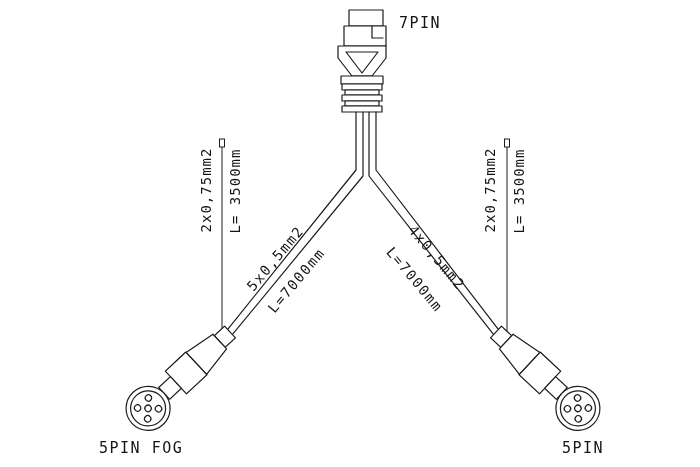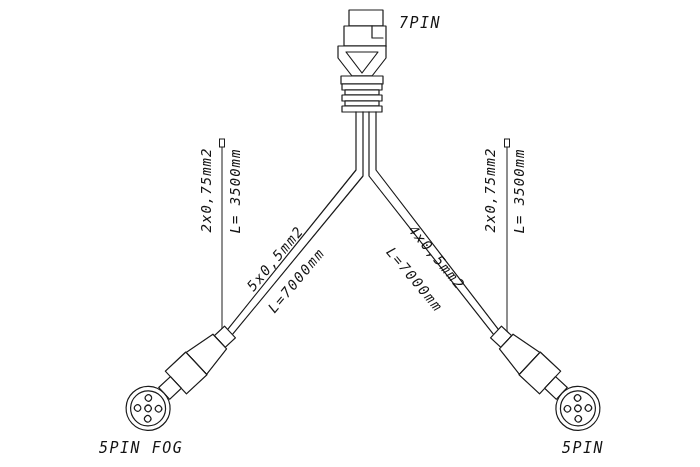--- a/index.html
+++ b/index.html
@@ -1,16 +1,16 @@
 <!DOCTYPE html>
 <html><head>
 <meta charset="utf-8">
 <style>
   html,body{margin:0;padding:0;background:#ffffff;}
-  .stage{position:relative;width:700px;height:467px;background:#ffffff;overflow:hidden;font-style:italic;}
+  .stage{position:relative;width:700px;height:467px;background:#ffffff;overflow:hidden;}
   svg{display:block;}
   .ln{fill:none;stroke:#1c1c1c;stroke-width:1.2;stroke-linejoin:round;stroke-linecap:round;}
   .fw{fill:#ffffff;stroke:#1c1c1c;stroke-width:1.2;stroke-linejoin:round;}
   .thin{fill:none;stroke:#1c1c1c;stroke-width:1;}
   text{font-family:"DejaVu Sans Mono","Liberation Mono",monospace;fill:#141414;}
   .lbl{font-size:15px;letter-spacing:1.5px;}
   .vlbl{font-size:14px;letter-spacing:1px;}
   .dlbl{font-size:14px;letter-spacing:1.5px;}
 </style>
 </head>

